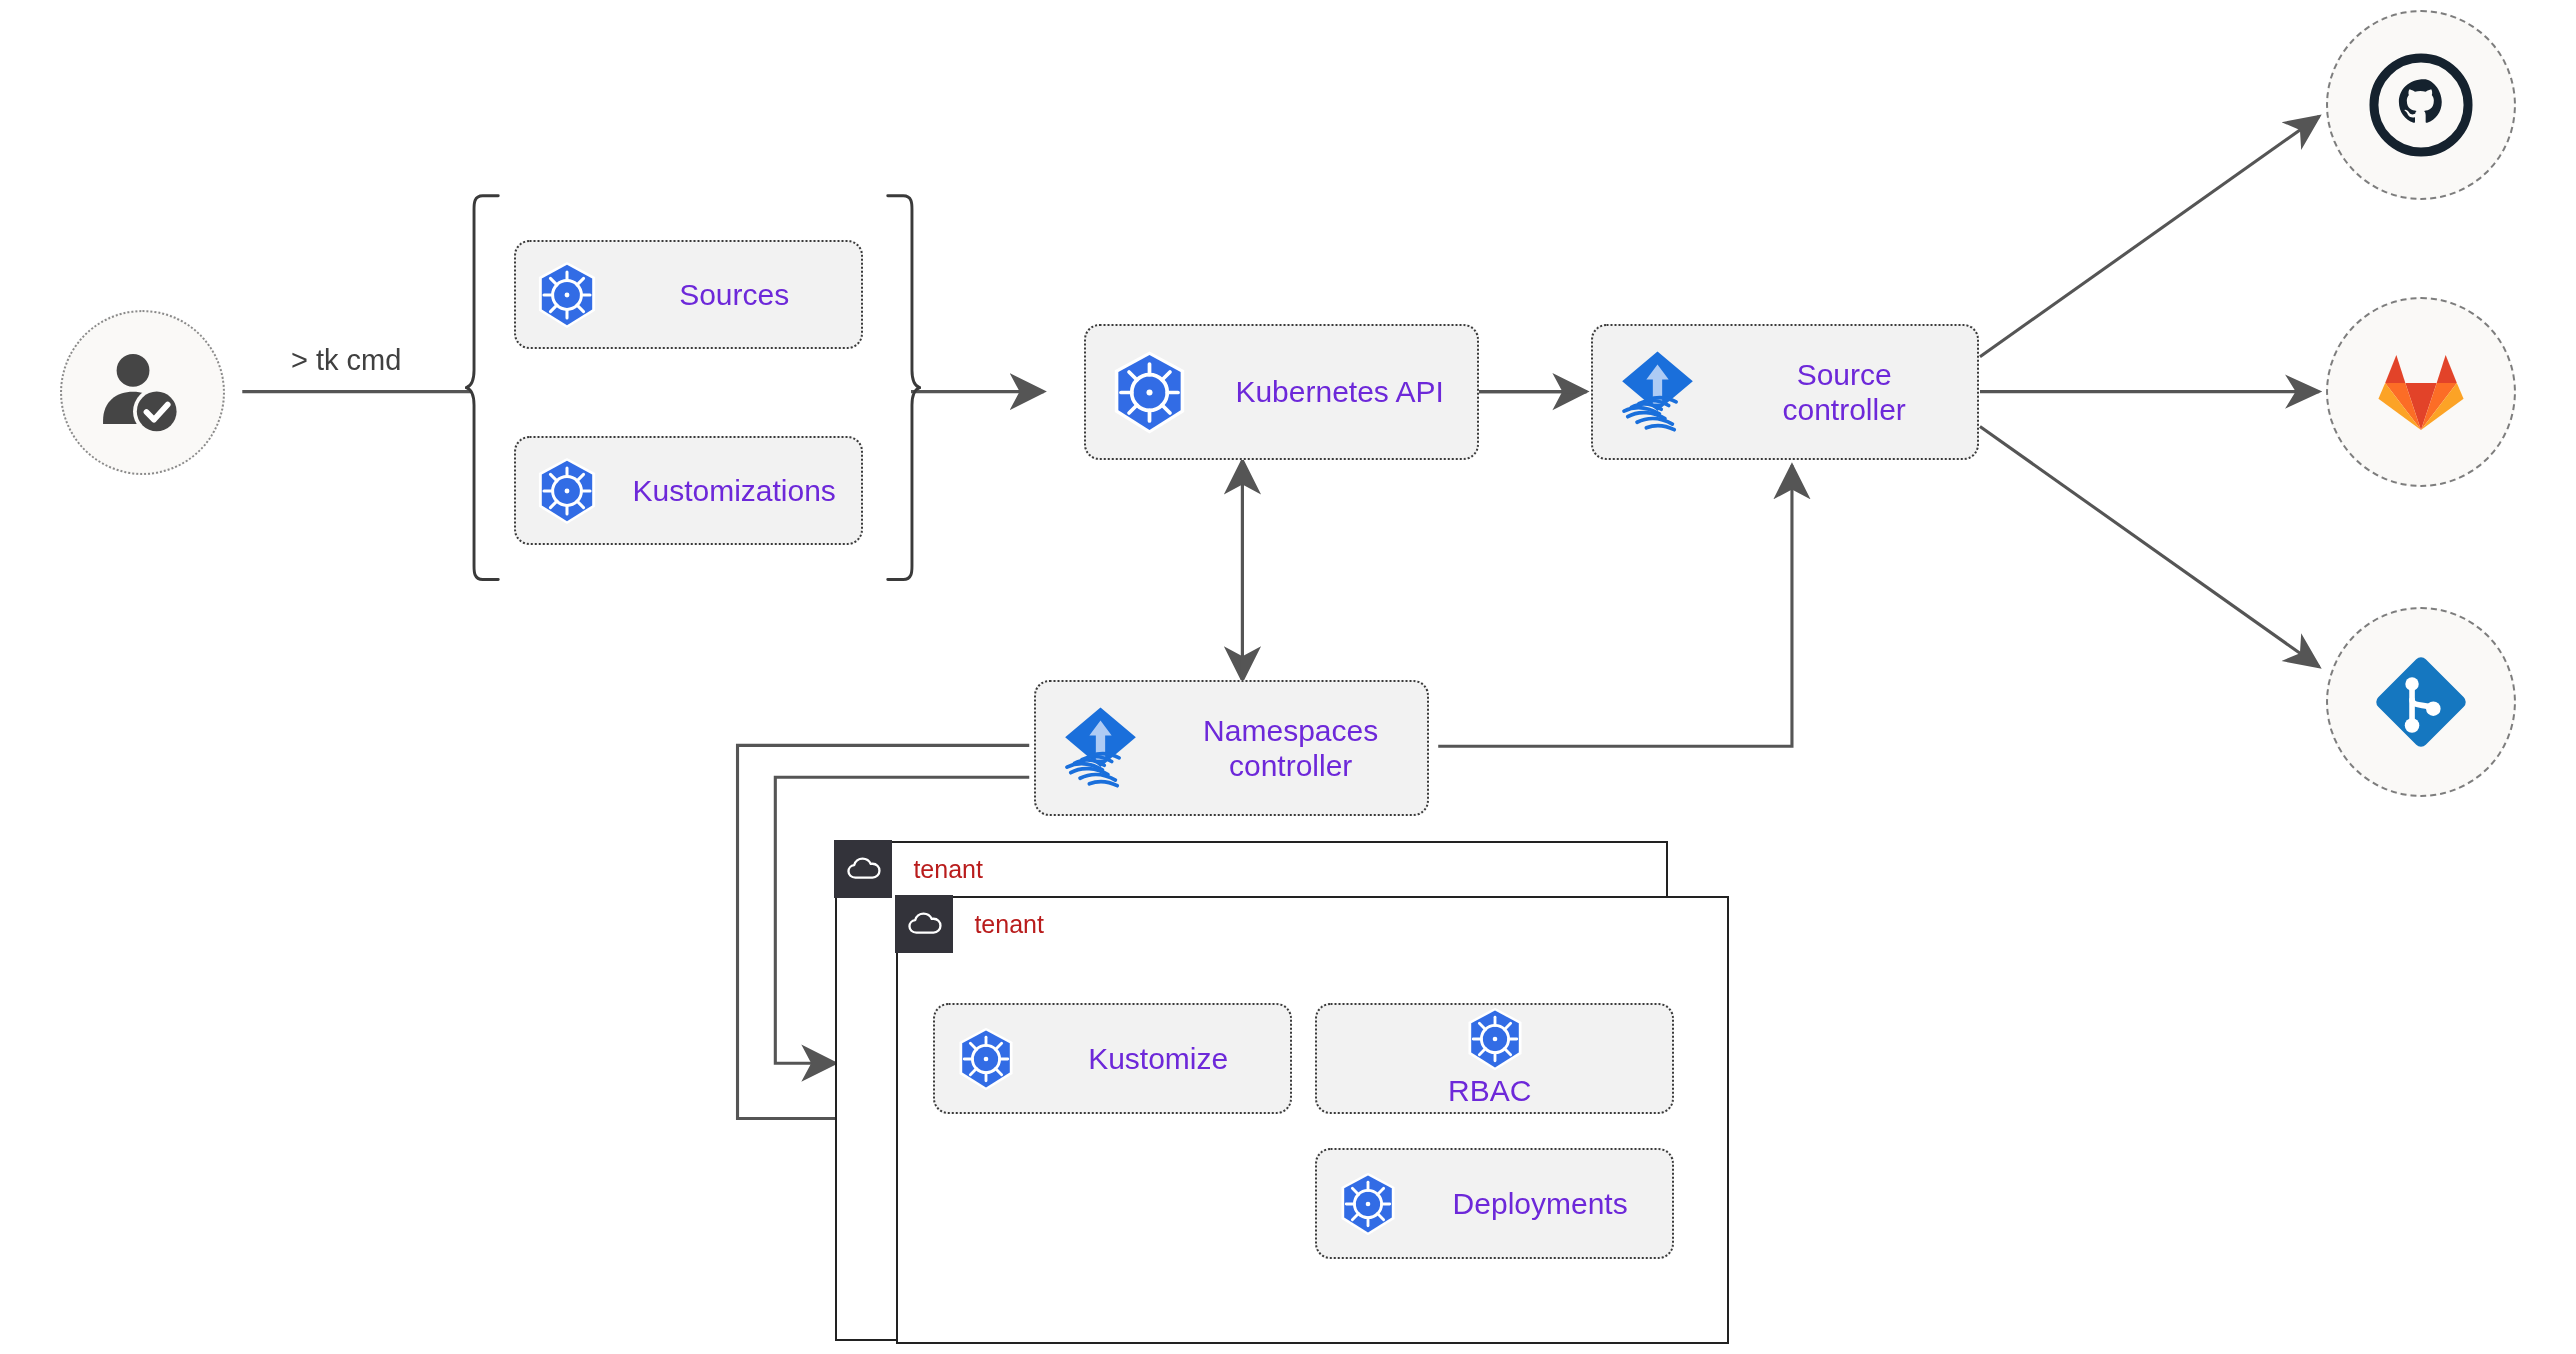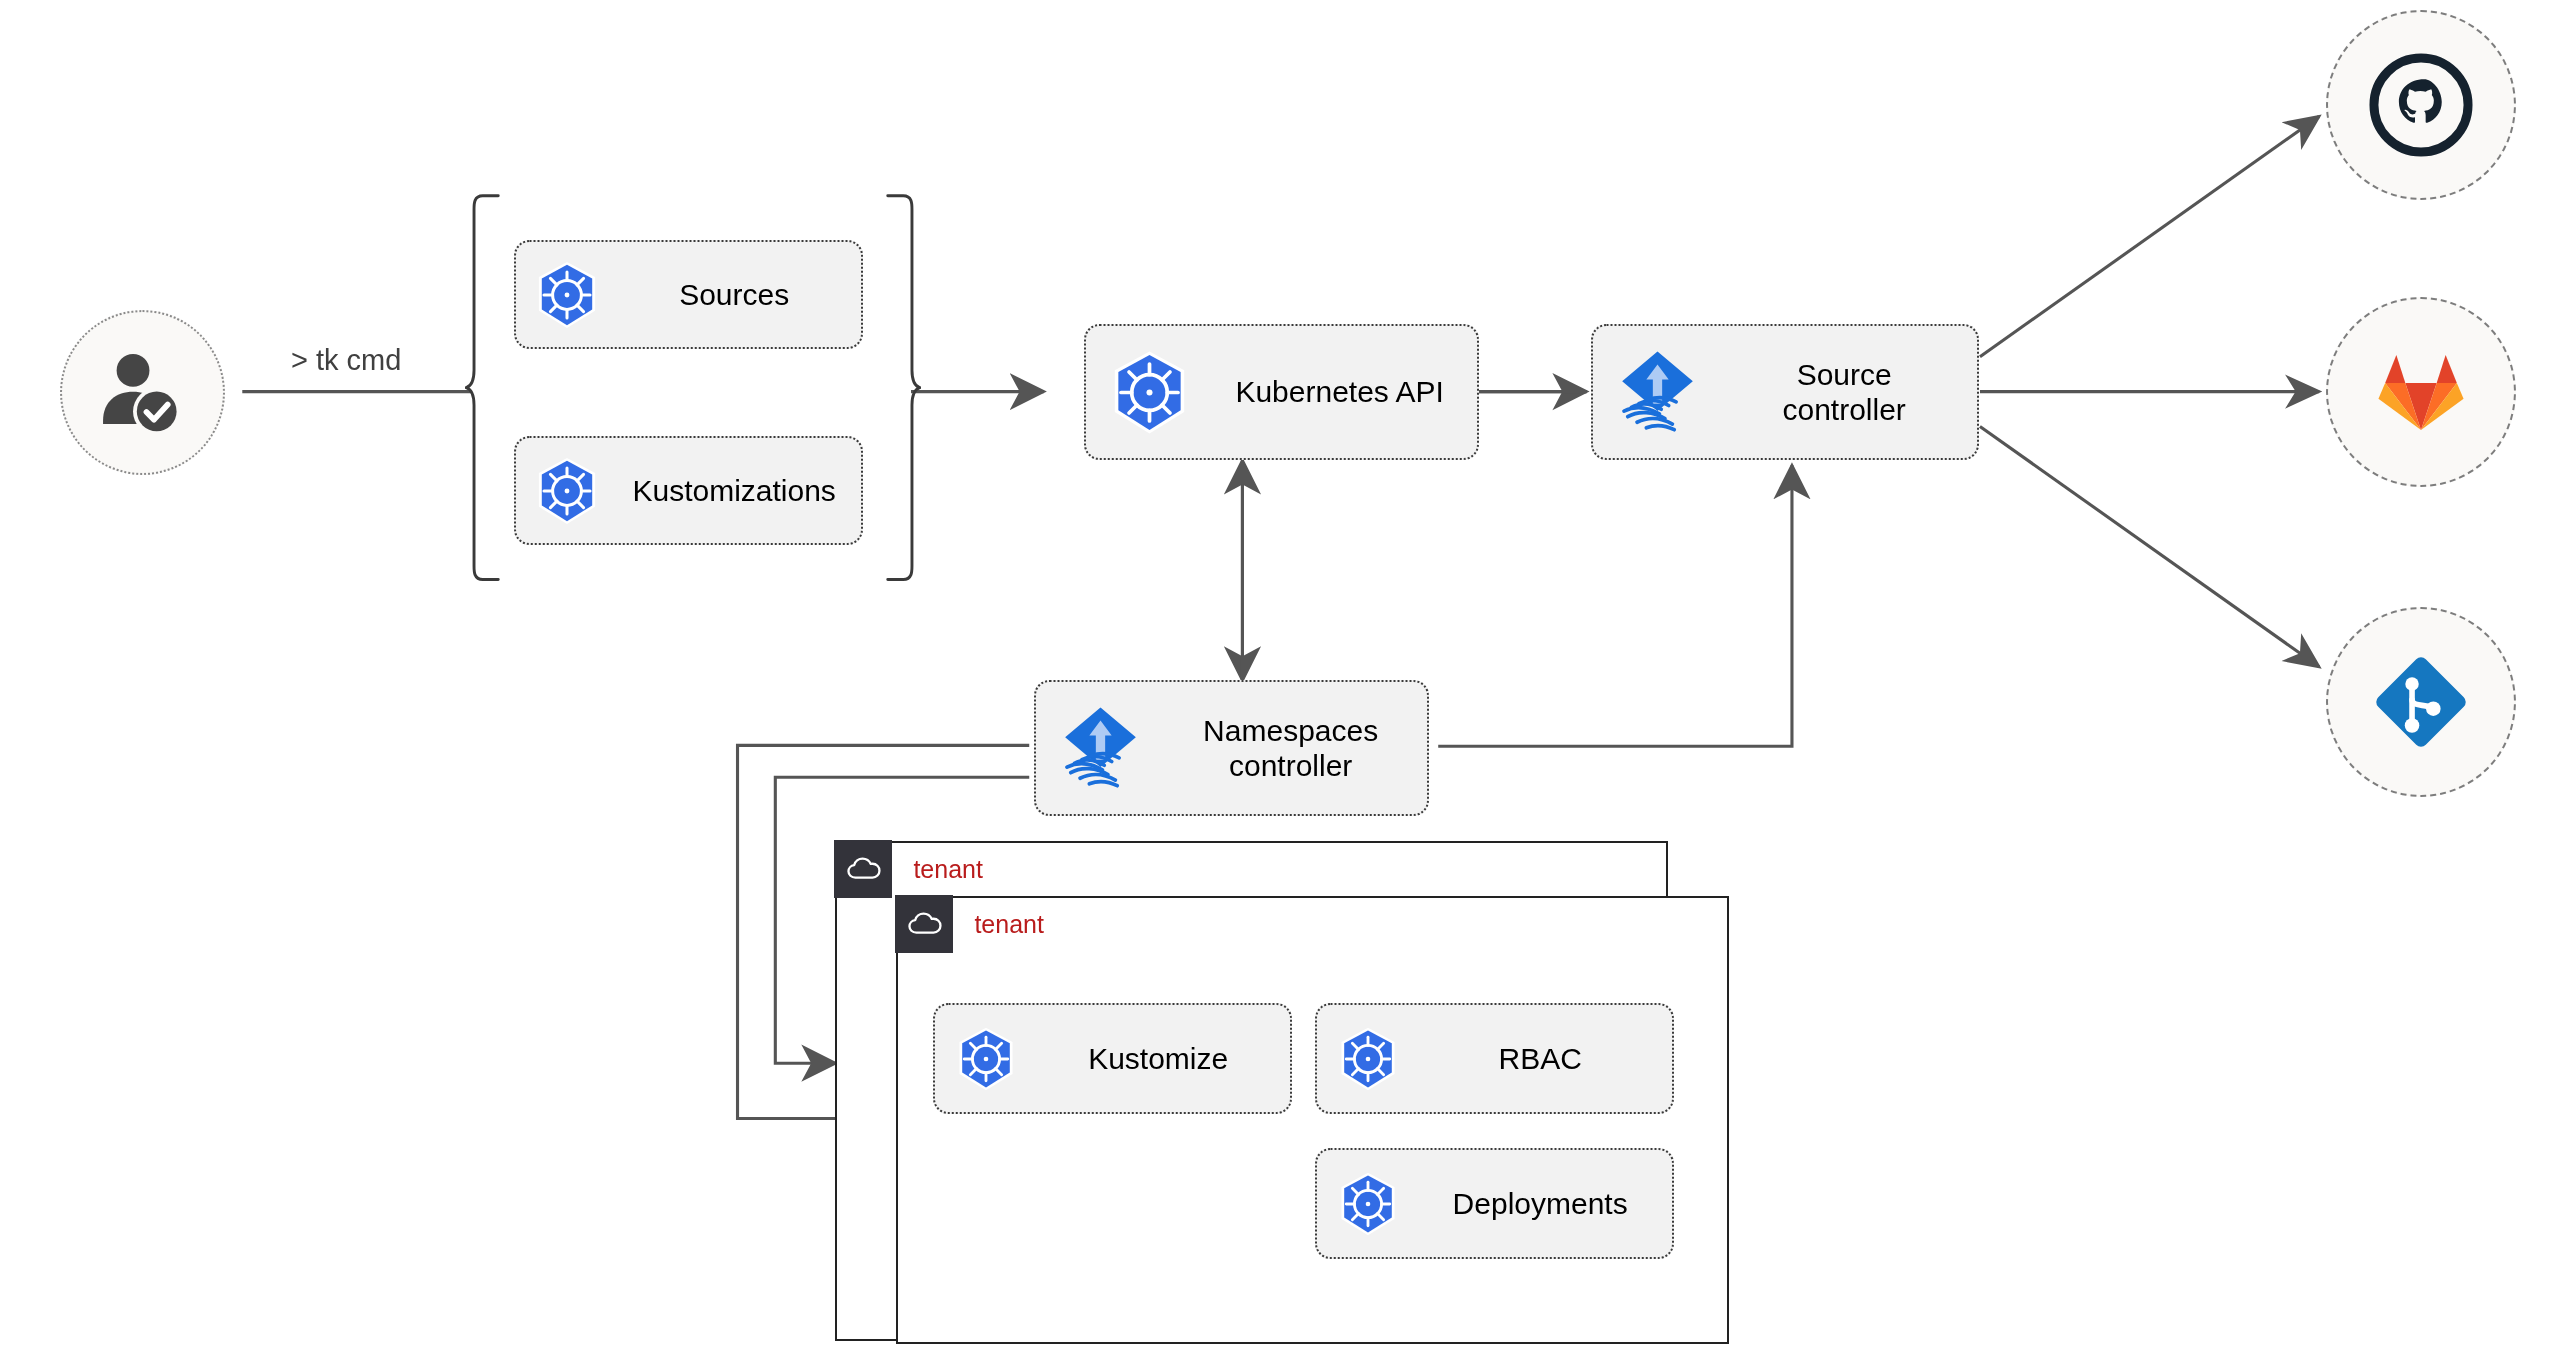--- a/index.html
+++ b/index.html
@@ -10,21 +10,21 @@
   
   .node{position:absolute;box-sizing:border-box;}
 
   .dotbox{
     background:#f2f2f2;
     border:2.9px dotted #3a3a3a;
     border-radius:15.5px;
     display:flex;align-items:center;
   }
   .dotbox .label{
-    color:#000000;
+    color:#6d28d9;
     font-size:30px;
     line-height:1.18;
     white-space:pre-line;
     text-align:center;
     flex:1;
     padding-right:9.7px;
   }
   .dotbox .ico{flex:0 0 auto;display:flex;align-items:center;justify-content:center;}
 
   .circ{
@@ -312,21 +312,21 @@
             <path d="M36,36 L27,27"></path>
               <path d="M64,64 L73,73"></path>
             <path d="M64,36 L73,27"></path>
               <path d="M36,64 L27,73"></path>
           </g>
         </svg>
       </span>
       <span class="label">Kustomize</span>
     </div>
 
-    <div class="dotbox" style="position:absolute;left:417px;top:105px;width:355px;height:107px;">
+    <div class="dotbox" style="position:absolute;left:417px;top:105px;width:355px;height:107px;flex-direction:column;">
       <span class="ico" style="width:101px;">
         <svg width="68" height="68" viewBox="0 0 100 100">
           <polygon points="50,4 89,25 89,72 50,96 11,72 11,25" fill="#ffffff"></polygon>
           <polygon points="50,8 85,27 85,70 50,92 15,70 15,27" fill="#326ce5"></polygon>
           <g stroke="#fff" stroke-width="4.2" fill="none" stroke-linecap="round">
             <circle cx="50" cy="50" r="20"></circle>
             <circle cx="50" cy="50" r="3.4" fill="#fff" stroke="none"></circle>
             <path d="M50,30 L50,18"></path>
               <path d="M50,70 L50,82"></path>
             <path d="M30,50 L18,50"></path>

